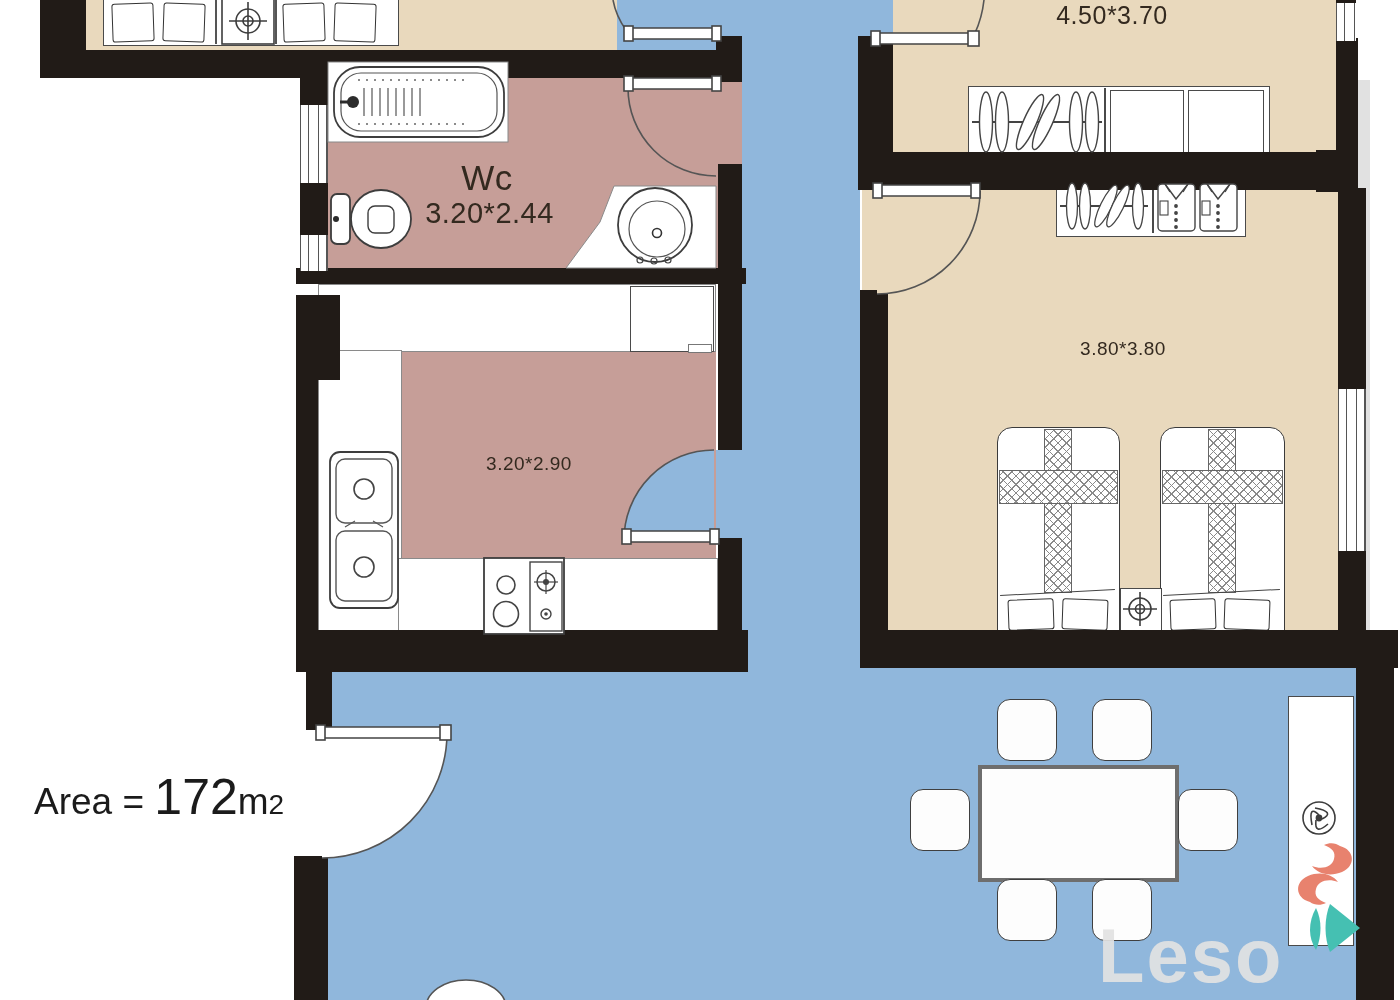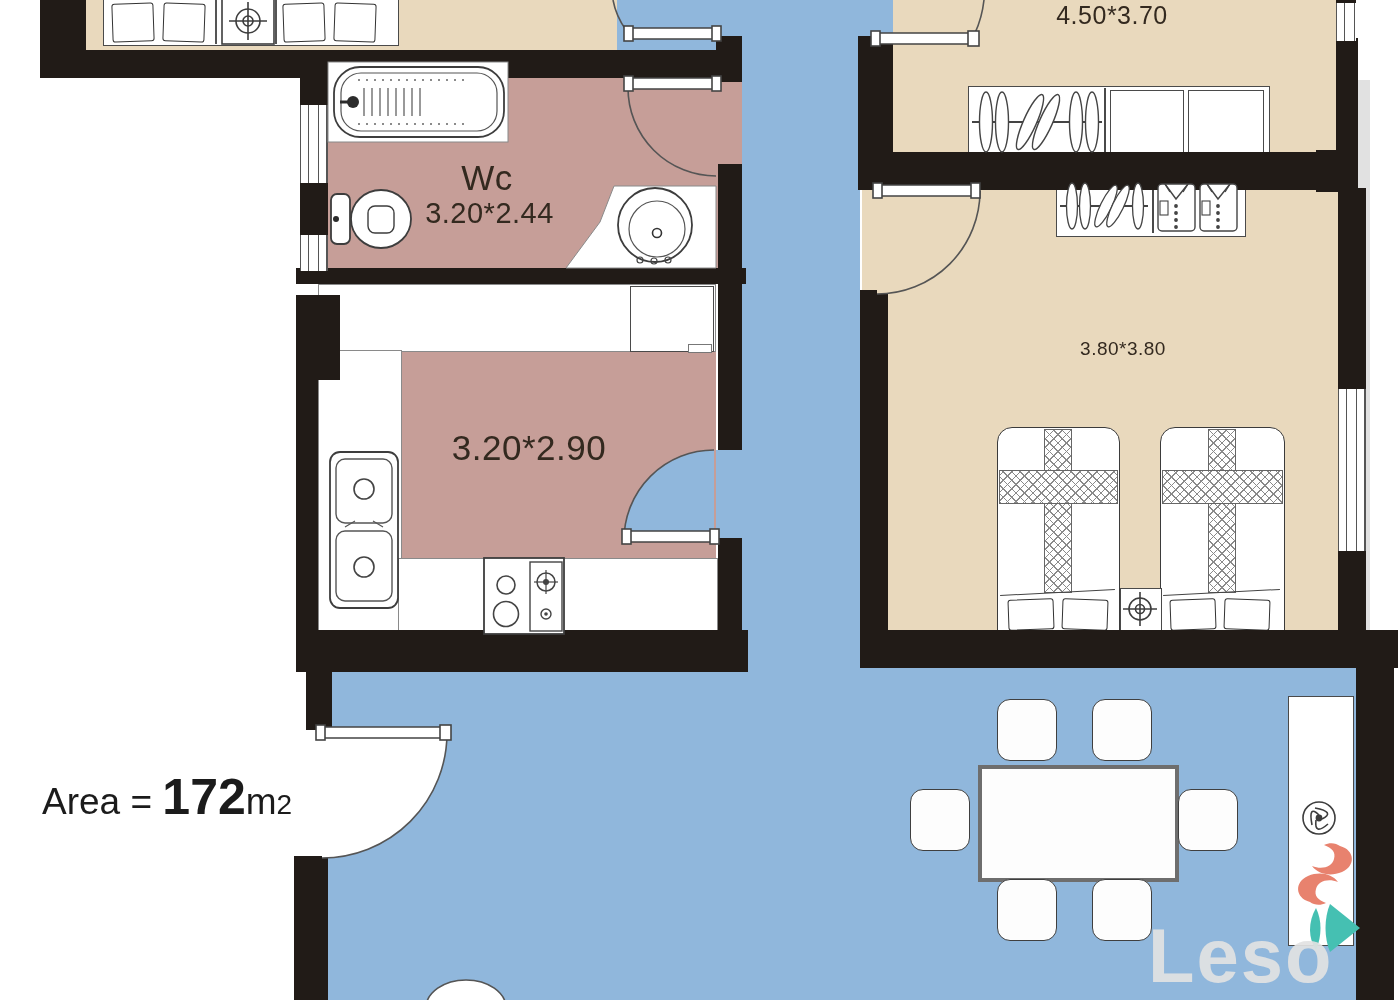--- a/index.html
+++ b/index.html
@@ -287,25 +287,25 @@
       <path fill="#e8826e" d="M1310 902 C1295 898 1294 882 1308 876 C1320 871 1332 874 1338 882
                C1328 878 1318 881 1316 889 C1314 896 1318 900 1326 903 C1320 906 1314 905 1310 902 Z"></path>
       <path fill="#45c0b2" d="M1330 904 L1360 928 L1330 952 C1324 938 1324 918 1330 904 Z"></path>
       <path fill="#45c0b2" d="M1316 908 C1308 922 1308 938 1316 950 C1322 936 1322 920 1316 908 Z"></path>
     </g>
   </svg>
 
   <div class="lab" style="left:425px;top:158px;width:124px;font-size:35px;">Wc</div>
   <div class="lab" style="left:407px;top:197px;width:165px;font-size:29px;">3.20*2.44</div>
 
-  <div class="lab" style="left:445px;top:428px;width:168px;font-size:35px;">3.20*2.90</div>
+  <div class="lab" style="left:445px;top:453px;width:168px;font-size:19px;">3.20*2.90</div>
 
   <div class="lab" style="left:1038px;top:338px;width:170px;font-size:19px;">3.80*3.80</div>
 
   <div class="lab" style="left:1028px;top:1px;width:168px;font-size:25px;">4.50*3.70</div>
 
 
   <div class="area-lab" style="left:34px;top:768px;">
-    <span style="font-size:37px;margin-left:8px;">Area = </span><span style="font-size:50px;font-weight:700;">172</span><span style="font-size:37px;">m</span><span style="font-size:28px;">2</span>
+    <span style="font-size:37px;">Area = </span><span style="font-size:50px;font-weight:400;">172</span><span style="font-size:37px;">m</span><span style="font-size:28px;">2</span>
   </div>
 
-  <div class="watermark" style="left:1148px;top:912px;">Leso</div>
+  <div class="watermark" style="left:1098px;top:912px;">Leso</div>
 </div>
 
 </body></html>

